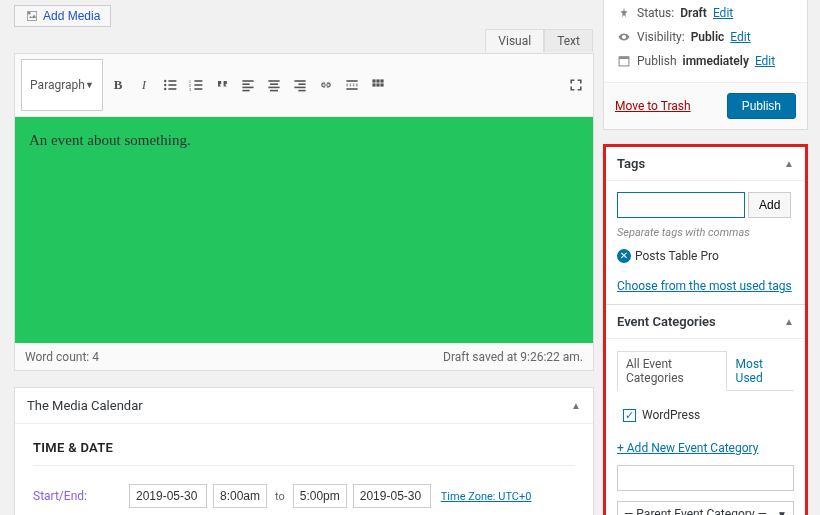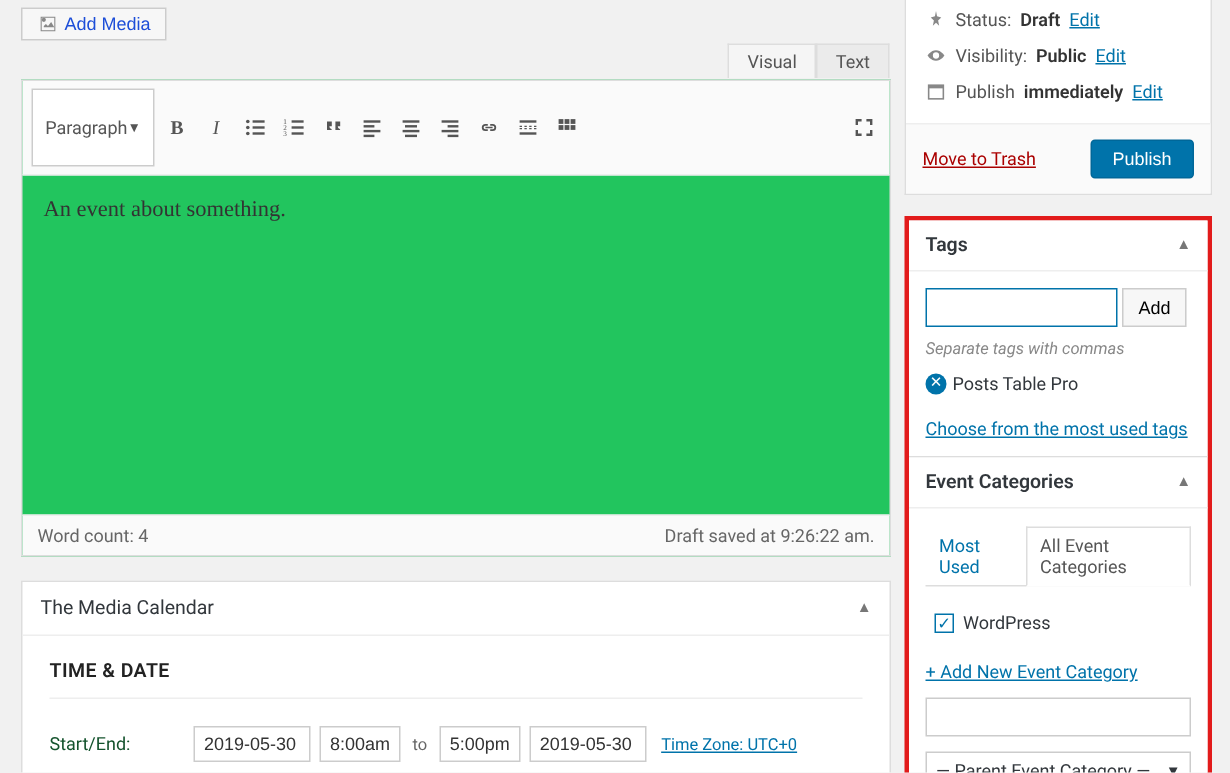--- a/index.html
+++ b/index.html
@@ -149,21 +149,21 @@
     border-bottom:1px solid #eee;
     color:#222;
   }
   .field-row {
     display:flex;
     align-items:center;
     gap:6px;
     margin-top:18px;
     font-size:12px;
   }
-  .field-row .label { width:90px; color:#14532d; }
+  .field-row .label { width:90px; color:#8b5cf6; }
   .txtin {
     border:1px solid #ccc;
     padding:4px 6px;
     font-size:12px;
     background:#fff;
     color:#333;
   }
   .txtin.date { width:78px;}
   .txtin.time { width:54px;}
   .to-sep { font-size:11px; color:#666; padding:0 2px;}
@@ -507,22 +507,22 @@
       </div>
     </div>
 
     <div class="side-panel" style="margin:0;border:none;">
       <div class="hdr">
         <span>Event Categories</span>
         <span class="toggle">▲</span>
       </div>
       <div class="body">
         <div class="cat-tabs">
+          <div class="cat-tab active">All Event Categories</div>
           <div class="cat-tab">Most Used</div>
-          <div class="cat-tab active">All Event Categories</div>
         </div>
         <div class="cat-list">
           <div class="cat-item">
             <span class="checked-box">✓</span>
             <span>WordPress</span>
           </div>
         </div>
         <a class="addcat-link">+ Add New Event Category</a>
         <input class="newcat-input" style="">
         <div class="parent-select">

